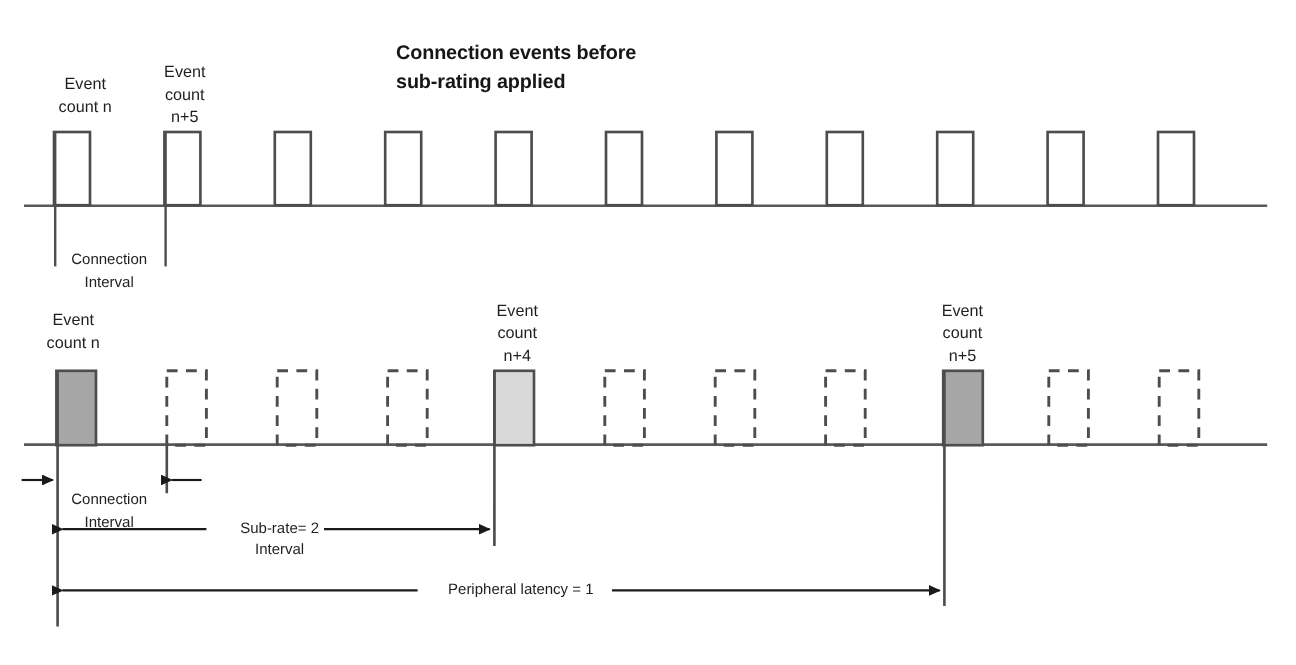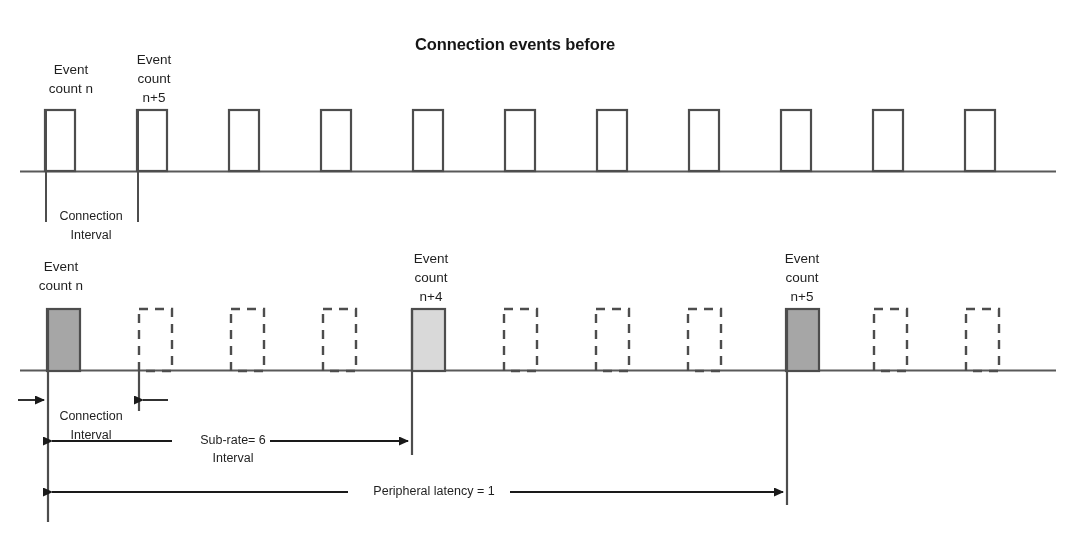--- a/index.html
+++ b/index.html
@@ -13,21 +13,21 @@
   }
   #canvas {
     position: relative;
     width: 1080px;
     height: 554px;
     background: #ffffff;
     overflow: hidden;
   }
   .title {
     position: absolute;
-    text-align: center;
+    text-align: left;
     font-weight: bold;
     font-size: 16.5px;
     line-height: 24px;
     color: #161616;
     letter-spacing: -0.1px;
   }
   .evt-label {
     position: absolute;
     text-align: center;
     font-size: 13.5px;
@@ -57,20 +57,21 @@
     top: 0;
   }
 </style>
 </head>
 <body>
 
 <div id="canvas">
 
   <div class="title" style="left:330px; top:32px; width:370px;">
     <div>Connection events before</div>
+    <div>sub-rating applied</div>
   </div>
 
   <div class="evt-label" style="left:25px; top:60px; width:92px;">
     <div>Event</div>
     <div>count n</div>
   </div>
 
   <div class="evt-label" style="left:112px; top:50px; width:84px;">
     <div>Event</div>
     <div>count</div>
@@ -99,21 +100,21 @@
     <div>count</div>
     <div>n+5</div>
   </div>
 
   <div class="ci-label" style="left:46px; top:386px; width:90px;">
     <div>Connection</div>
     <div>Interval</div>
   </div>
 
   <div class="dim-label" style="left:178px; top:431px; width:100px;">
-    <div>Sub-rate= 6</div>
+    <div>Sub-rate= 2</div>
     <div>Interval</div>
   </div>
 
   <div class="dim-label" style="left:344px; top:482px; width:170px;">
     <div>Peripheral latency = 1</div>
   </div>
 
   <svg class="layer" width="1080" height="554" viewBox="0 0 1080 554">
     <defs>
       <marker id="arrR" markerWidth="10" markerHeight="9" refX="9" refY="4.5" orient="auto" markerUnits="userSpaceOnUse">

